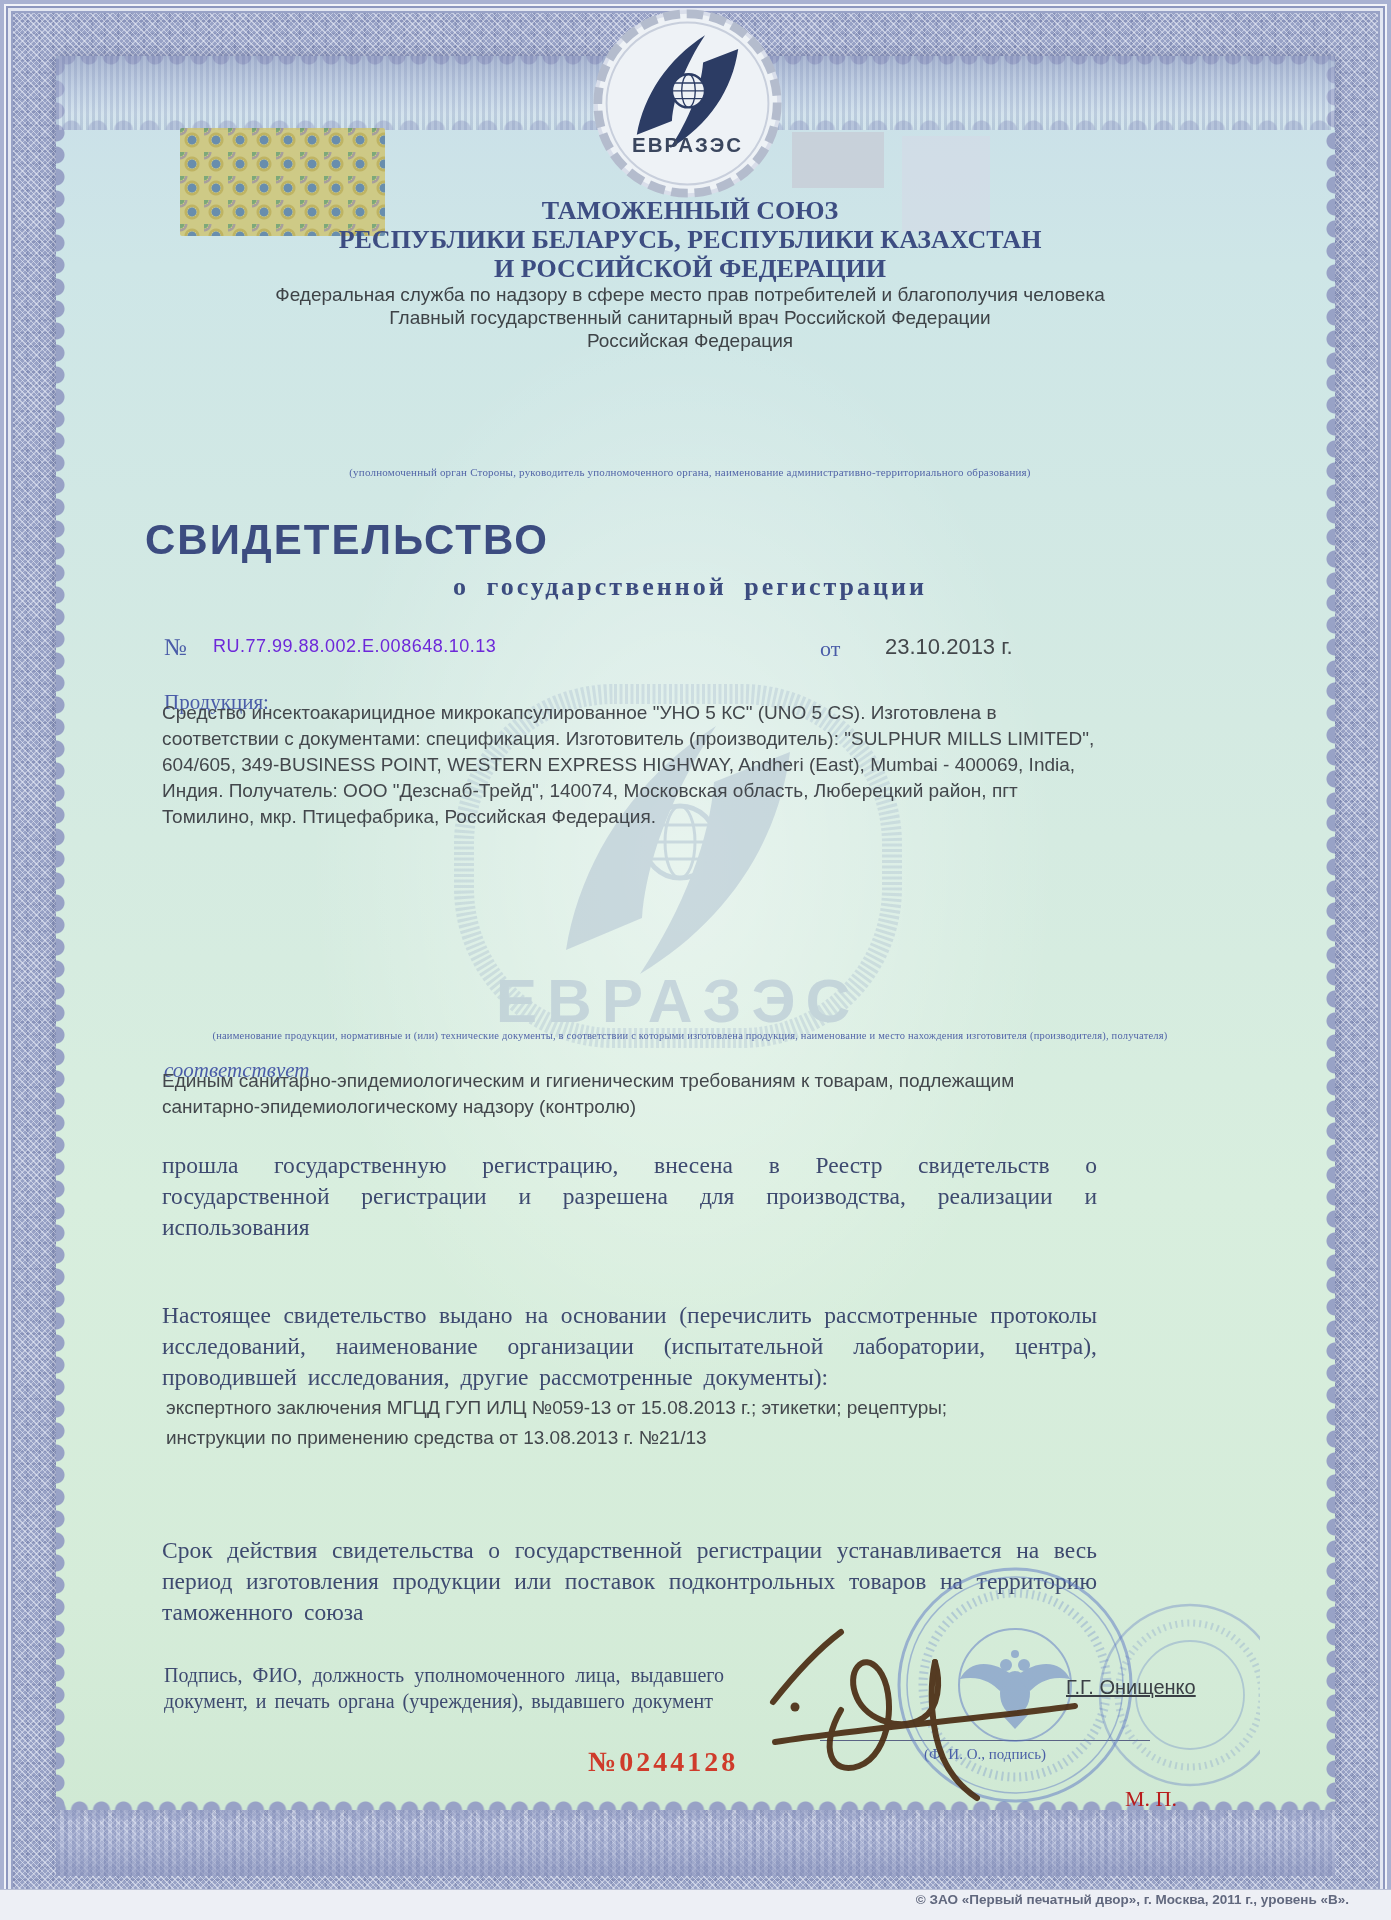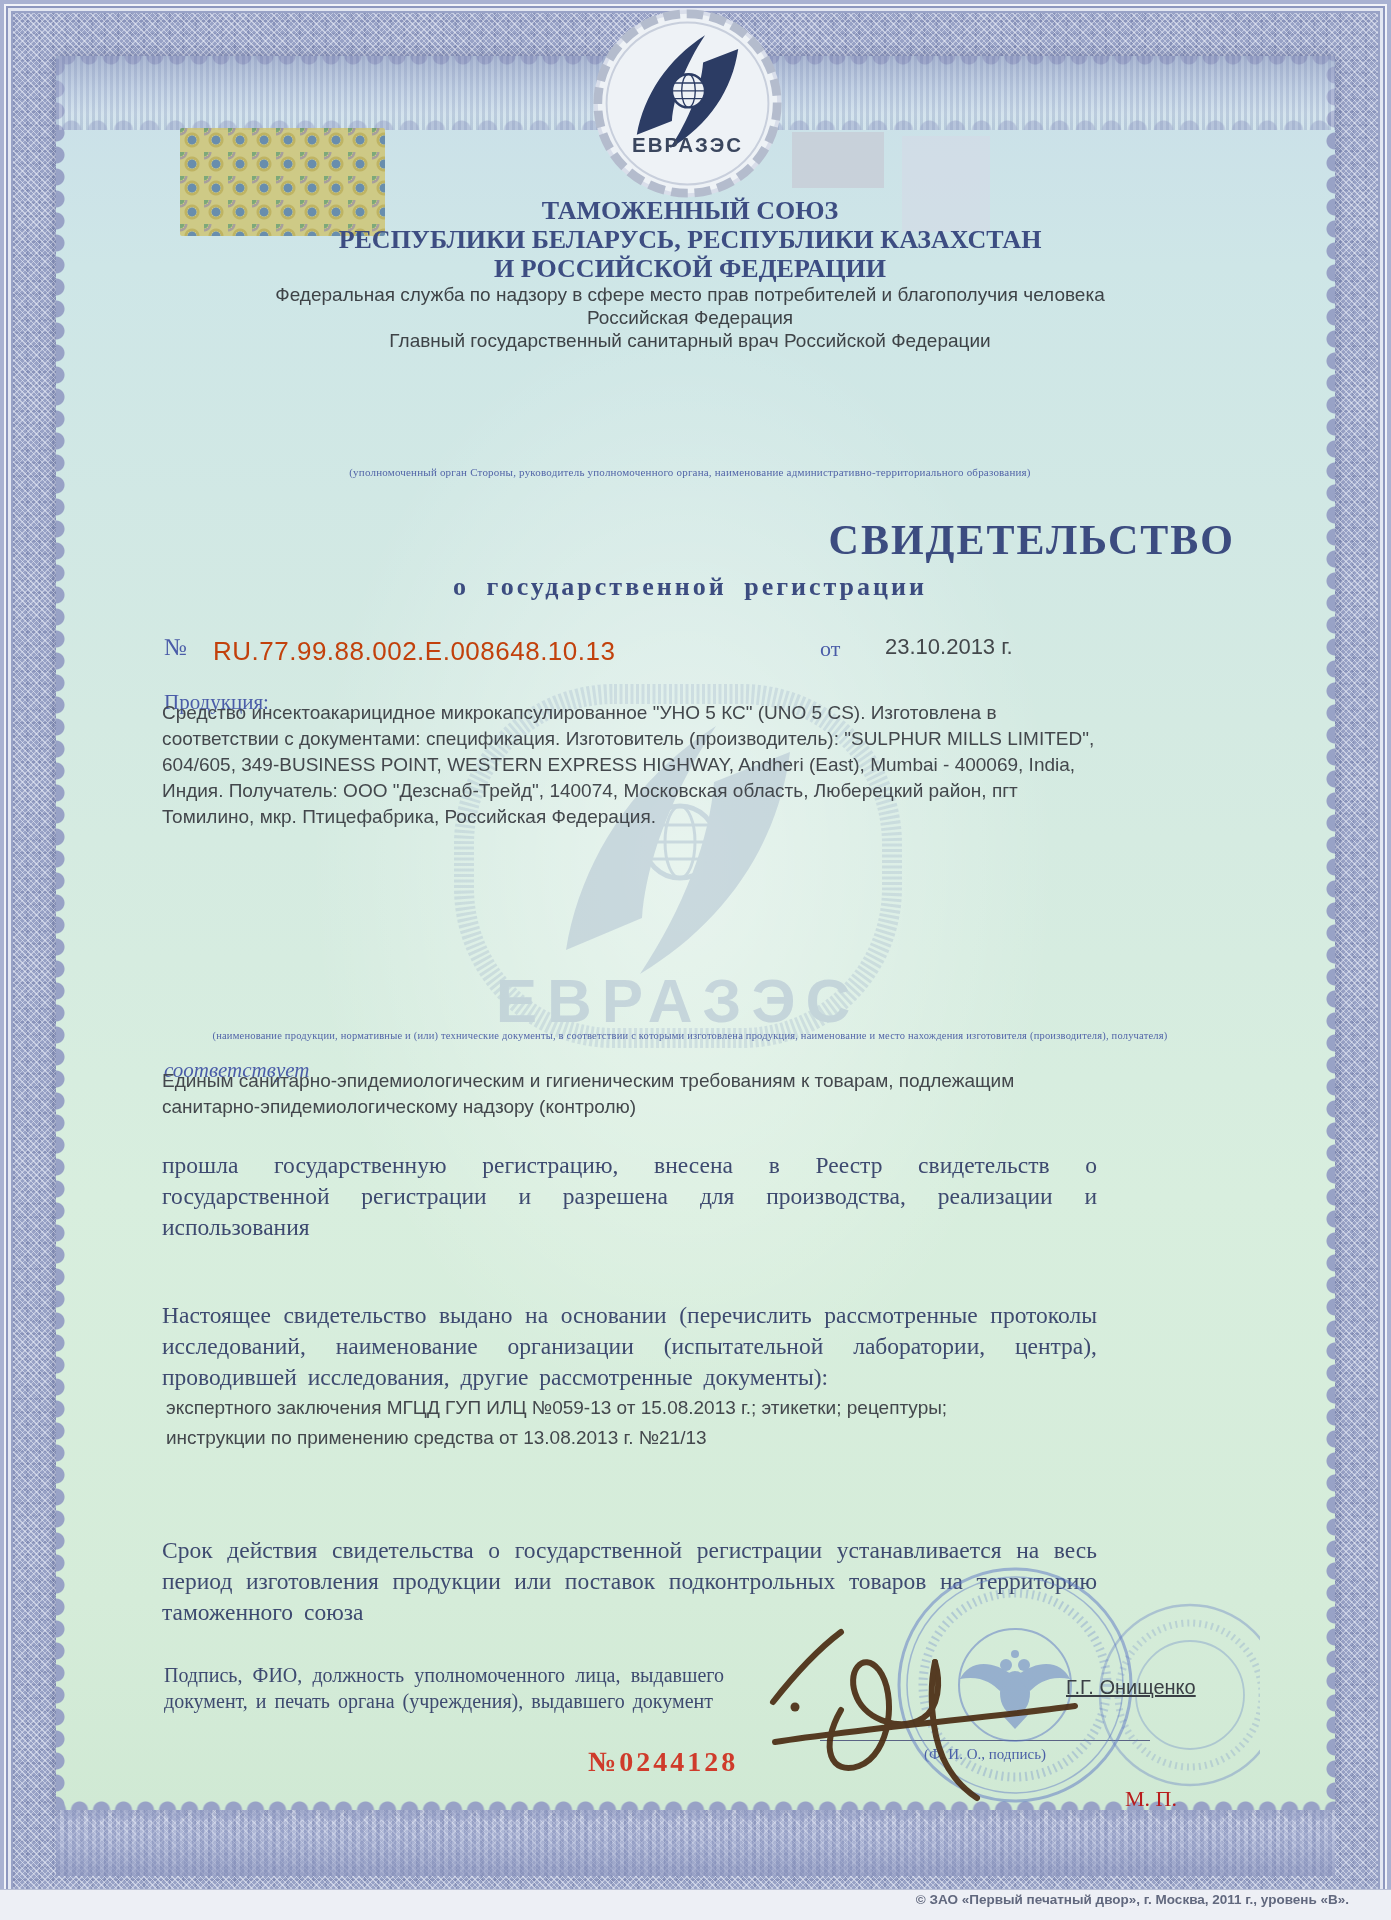--- a/index.html
+++ b/index.html
@@ -57,21 +57,21 @@
       radial-gradient(circle at 0 0, transparent 0 5px, rgba(120,100,160,.55) 5px 7px, transparent 8px);
     background-size:24px 24px;}
   .wm-rect1{left:792px;top:132px;width:92px;height:56px;background:#c7cbd5;opacity:.75;}
   .wm-rect2{left:902px;top:136px;width:88px;height:96px;background:#d5d9e6;opacity:.55;}
   
   .serifT{font-family:"Liberation Serif","DejaVu Serif",serif;}
   .hdr{left:145px;width:1090px;text-align:center;color:#3d4d82;}
   .hdr .u{font-family:"Liberation Serif","DejaVu Serif",serif;font-weight:bold;font-size:26px;line-height:29px;}
   .hdr .a{font-size:19px;line-height:23px;color:#3e4347;}
   .cap{color:#5265a8;font-family:"Liberation Serif","DejaVu Serif",serif;font-size:11px;text-align:center;letter-spacing:.2px;}
-  .title-main{left:145px;width:1090px;top:516px;text-align:right;font-family:Liberation Serif, serif;
+  .title-main{left:145px;width:1090px;top:516px;text-align:left;font-family:Liberation Sans, sans-serif;
     font-weight:bold;font-size:42px;letter-spacing:2px;color:#3c4c80;}
   .title-sub{left:145px;width:1090px;top:572px;text-align:center;font-family:"Liberation Serif","DejaVu Serif",serif;
     font-weight:bold;font-size:26px;letter-spacing:3px;word-spacing:8px;color:#3c4c80;}
   .lblB{font-family:"Liberation Serif","DejaVu Serif",serif;color:#4a5ca8;}
   .sansP{font-size:19px;line-height:26px;color:#43474c;}
   .serifP{font-family:"Liberation Serif","DejaVu Serif",serif;font-size:23.5px;line-height:31px;color:#3e4a70;
     text-align:justify;word-spacing:5px;}
   .red-serial{font-family:"Liberation Serif","DejaVu Serif",serif;font-weight:bold;font-size:28px;
     letter-spacing:3px;color:#cf3b2b;}
   .footer-txt{right:42px;top:1892px;font-size:13.5px;font-weight:bold;color:#61687e;}
@@ -120,30 +120,30 @@
     <ellipse cx="232" cy="160" rx="15" ry="36" fill="none" stroke="#b2c3d2" stroke-width="3"></ellipse>
     <path d="M196,160 h72 M200,143 h64 M200,177 h64" stroke="#b2c3d2" stroke-width="3" fill="none"></path>
     <text x="230" y="340" text-anchor="middle" font-family="Liberation Sans, DejaVu Sans, sans-serif" font-size="62" font-weight="bold" letter-spacing="10" fill="#aebfd0">ЕВРАЗЭС</text>
   </svg>
 
   <div class="abs hdr" style="top:196px;">
     <div class="u">ТАМОЖЕННЫЙ СОЮЗ</div>
     <div class="u">РЕСПУБЛИКИ БЕЛАРУСЬ, РЕСПУБЛИКИ КАЗАХСТАН</div>
     <div class="u">И РОССИЙСКОЙ ФЕДЕРАЦИИ</div>
     <div class="a">Федеральная служба по надзору в сфере место прав потребителей и благополучия человека</div>
+    <div class="a">Главный государственный санитарный врач Российской Федерации</div>
     <div class="a">Российская Федерация</div>
-    <div class="a">Главный государственный санитарный врач Российской Федерации</div>
   </div>
   <div class="abs cap" style="left:145px;width:1090px;top:466px;">(уполномоченный орган Стороны, руководитель уполномоченного органа, наименование административно-территориального образования)</div>
 
   <div class="abs title-main">СВИДЕТЕЛЬСТВО</div>
   <div class="abs title-sub">о государственной регистрации</div>
 
   <div class="abs lblB" style="left:164px;top:634px;font-size:24px;">№</div>
-  <div class="abs" style="left:213px;top:636px;font-size:26px;color:#c2410c;letter-spacing:.5px;">RU.77.99.88.002.E.008648.10.13</div>
+  <div class="abs" style="left:213px;top:636px;font-size:18px;color:#6d28d9;letter-spacing:.5px;">RU.77.99.88.002.E.008648.10.13</div>
   <div class="abs lblB" style="left:820px;top:636px;font-size:22px;">от</div>
   <div class="abs" style="left:866px;top:634px;font-size:22px;color:#43474b;margin-left:19px;">23.10.2013 г.</div>
 
   <div class="abs lblB" style="left:164px;top:690px;font-size:21px;z-index:3;">Продукция:</div>
   <div class="abs sansP" style="left:162px;top:700px;width:935px;z-index:4;">Средство инсектоакарицидное микрокапсулированное "УНО 5 КС" (UNO 5 CS). Изготовлена в соответствии с документами: спецификация. Изготовитель (производитель): "SULPHUR MILLS LIMITED", 604/605, 349-BUSINESS POINT, WESTERN EXPRESS HIGHWAY, Andheri (East), Mumbai - 400069, India, Индия.  Получатель: ООО "Дезснаб-Трейд", 140074, Московская область, Люберецкий район, пгт Томилино, мкр. Птицефабрика, Российская Федерация.</div>
   <div class="abs cap" style="left:145px;width:1090px;top:1030px;font-size:10.5px;z-index:4;">(наименование продукции, нормативные и (или) технические документы, в соответствии с которыми изготовлена продукция, наименование и место нахождения изготовителя (производителя), получателя)</div>
 
   <div class="abs lblB" style="left:164px;top:1058px;font-size:21px;z-index:3;font-style:italic;">соответствует</div>
   <div class="abs sansP" style="left:162px;top:1068px;width:880px;z-index:4;">Единым санитарно-эпидемиологическим и гигиеническим требованиям к товарам, подлежащим санитарно-эпидемиологическому надзору (контролю)</div>
 

